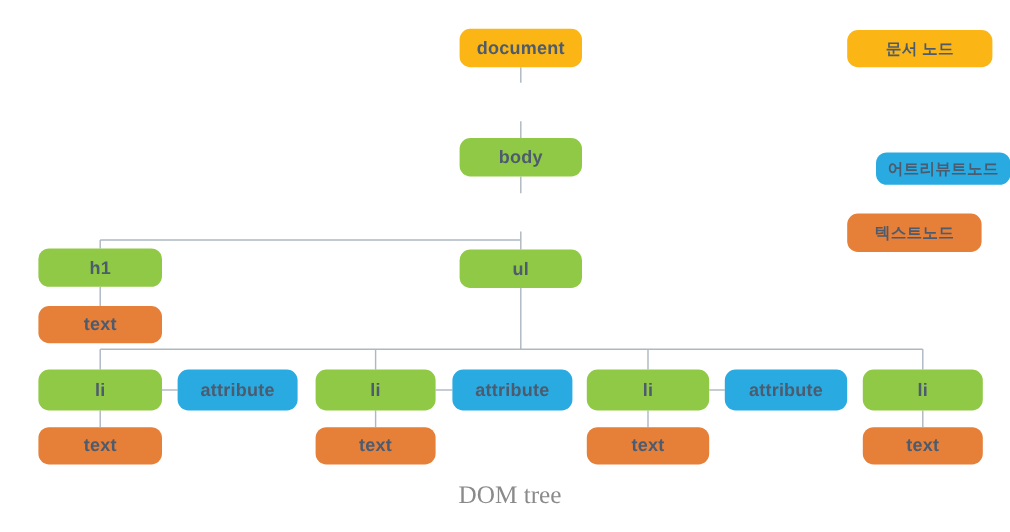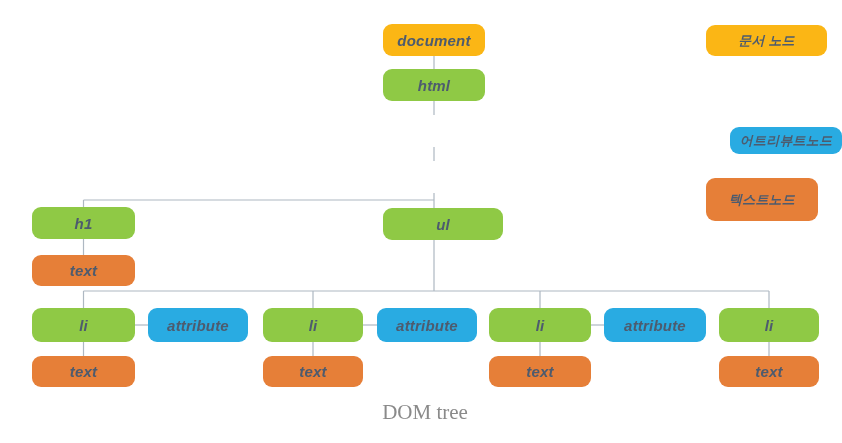--- a/index.html
+++ b/index.html
@@ -31,21 +31,20 @@
     position: absolute;
     z-index: 1;
     display: flex;
     align-items: center;
     justify-content: center;
     border-radius: 9px;
     font-size: 15px;
     font-weight: 600;
     color: #4d5b6e;
     letter-spacing: 0.2px;
-    font-style: italic;
   }
   .node.document  { background: #fbb615; }
   .node.element   { background: #8fc945; }
   .node.attribute { background: #29abe2; }
   .node.textnode  { background: #e67f38; }
   .legend-box {
     font-size: 13px;
     font-weight: 700;
   }
   .caption {
@@ -90,38 +89,38 @@
     <line x1="313" y1="342" x2="313" y2="356"></line>
     <line x1="540" y1="342" x2="540" y2="356"></line>
     <line x1="769" y1="342" x2="769" y2="356"></line>
 
     <line x1="135" y1="325" x2="148" y2="325"></line>
     <line x1="363" y1="325" x2="377" y2="325"></line>
     <line x1="591" y1="325" x2="604" y2="325"></line>
   </svg>
 
   <div class="node document" style="left:383px; top:24px; width:102px; height:32px;">document</div>
-  <div class="node element" style="left:383px; top:69px; width:102px; height:32px;">html</div>
-  <div class="node element" style="left:383px; top:208px; width:120px; height:32px;">ul</div>
+  <div class="node element" style="left:383px; top:115px; width:102px; height:32px;">body</div>
+  <div class="node element" style="left:383px; top:208px; width:102px; height:32px;">ul</div>
 
   <div class="node element" style="left:32px; top:207px; width:103px; height:32px;">h1</div>
   <div class="node textnode" style="left:32px; top:255px; width:103px; height:31px;">text</div>
 
   <div class="node element" style="left:32px; top:308px; width:103px; height:34px;">li</div>
   <div class="node attribute" style="left:148px; top:308px; width:100px; height:34px;">attribute</div>
   <div class="node element" style="left:263px; top:308px; width:100px; height:34px;">li</div>
   <div class="node attribute" style="left:377px; top:308px; width:100px; height:34px;">attribute</div>
   <div class="node element" style="left:489px; top:308px; width:102px; height:34px;">li</div>
   <div class="node attribute" style="left:604px; top:308px; width:102px; height:34px;">attribute</div>
   <div class="node element" style="left:719px; top:308px; width:100px; height:34px;">li</div>
 
   <div class="node textnode" style="left:32px; top:356px; width:103px; height:31px;">text</div>
   <div class="node textnode" style="left:263px; top:356px; width:100px; height:31px;">text</div>
   <div class="node textnode" style="left:489px; top:356px; width:102px; height:31px;">text</div>
   <div class="node textnode" style="left:719px; top:356px; width:100px; height:31px;">text</div>
 
   <div class="node document legend-box" style="left:706px; top:25px; width:121px; height:31px;">문서 노드</div>
   <div class="node attribute legend-box" style="left:706px; top:127px; width:112px; height:27px;margin-left:24px;">어트리뷰트노드</div>
-  <div class="node textnode legend-box" style="left:706px; top:178px; width:112px; height:43px;">텍스트노드</div>
+  <div class="node textnode legend-box" style="left:706px; top:178px; width:112px; height:32px;">텍스트노드</div>
 
   <div class="caption">DOM tree</div>
 
 </div>
 
 </body></html>

